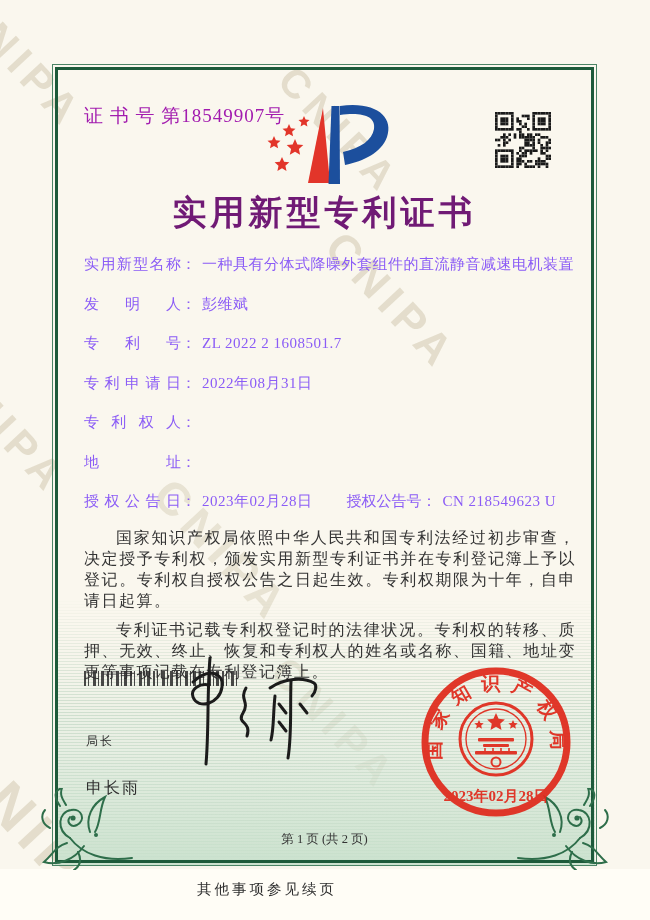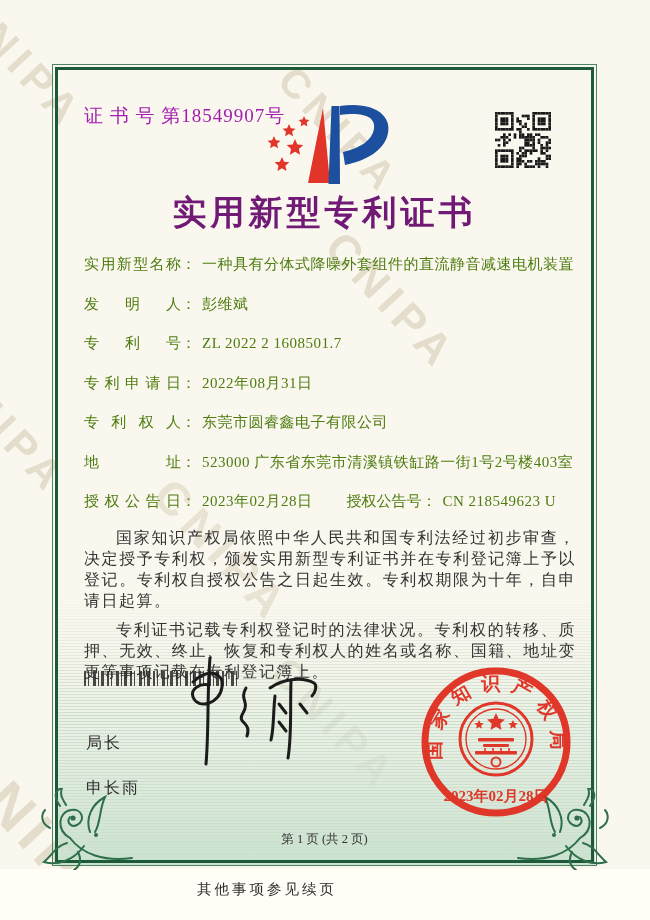--- a/index.html
+++ b/index.html
@@ -31,42 +31,42 @@
 
   .txt{position:absolute;z-index:5;color:#222;}
 
   .cert-no{left:84px;top:103px;font-size:19px;letter-spacing:1px;color:#a21caf;}
   .logo{left:260px;top:99px;}
   .qr{left:495px;top:112px;}
 
   .title{left:52px;top:190px;width:545px;text-align:center;font-size:34px;font-weight:bold;
          letter-spacing:4px;color:#701a75;}
 
-  .fields{left:84px;top:256px;width:492px;font-size:15px;color:#4d7c0f;}
+  .fields{left:84px;top:256px;width:492px;font-size:15px;color:#8b5cf6;}
   .frow{display:flex;margin-bottom:22.5px;line-height:17px;}
   .flabel{display:inline-block;width:97px;text-align:justify;text-align-last:justify;flex:none;}
   .colon{flex:none;margin-right:6px;}
   .fvalue{letter-spacing:0.5px;}
   .pair2{margin-left:34px;display:flex;}
   .flabel2{flex:none;}
 
   .paras{left:84px;top:527px;width:492px;font-size:16px;line-height:21px;color:#343434;
          letter-spacing:1.5px;text-align:justify;}
   .paras p{margin:0 0 8px 0;text-indent:2em;}
 
   .barcode{left:84px;top:671px;width:153px;height:15px;z-index:5;position:absolute;
     background:repeating-linear-gradient(90deg,
       #2a2a2a 0 2px, transparent 2px 4px,
       #2a2a2a 4px 5px, transparent 5px 9px,
       #2a2a2a 9px 12px, transparent 12px 14px,
       #2a2a2a 14px 15px, transparent 15px 17px,
       #2a2a2a 17px 20px, transparent 20px 23px);
     opacity:.85;}
 
-  .signer-title{left:86px;top:733px;font-size:16px;color:#2f2f2f;
+  .signer-title{left:86px;top:733px;font-size:12px;color:#2f2f2f;
       font-family:"Liberation Sans","DejaVu Sans",sans-serif;letter-spacing:2px;}
   .signer-name{left:86px;top:761px;font-size:16px;color:#2f2f2f;
       font-family:"Liberation Sans","DejaVu Sans",sans-serif;letter-spacing:2px;margin-top:17px;}
   .signature{left:178px;top:652px;z-index:5;position:absolute;}
 
   .seal{left:419px;top:665px;z-index:6;position:absolute;opacity:.93;}
 
   .page-num{left:52px;top:831px;width:545px;text-align:center;font-size:12.5px;color:#333;z-index:5;}
   .continuation{position:absolute;left:0;top:880px;width:534px;text-align:center;font-size:14.5px;
       letter-spacing:3px;color:#2e2e2e;z-index:5;}
@@ -374,26 +374,24 @@
       <span class="fvalue">ZL 2022 2 1608501.7</span>
     </div>
     <div class="frow">
       <span class="flabel">专利申请日</span>
         <span class="colon">：</span>
       <span class="fvalue">2022年08月31日</span>
     </div>
     <div class="frow">
       <span class="flabel">专利权人</span>
         <span class="colon">：</span>
-      <span class="fvalue">东莞市圆睿鑫电子有限公司</span>
     </div>
     <div class="frow">
       <span class="flabel">地址</span>
         <span class="colon">：</span>
-      <span class="fvalue">523000 广东省东莞市清溪镇铁缸路一街1号2号楼403室</span>
     </div>
     <div class="frow">
       <span class="flabel">授权公告日</span>
         <span class="colon">：</span>
       <span class="fvalue">2023年02月28日</span>
       <span class="pair2">
         <span class="flabel2">授权公告号</span>
           <span class="colon">：</span>
         <span class="fvalue">CN 218549623 U</span>
       </span>

